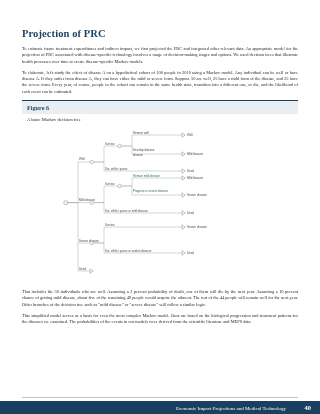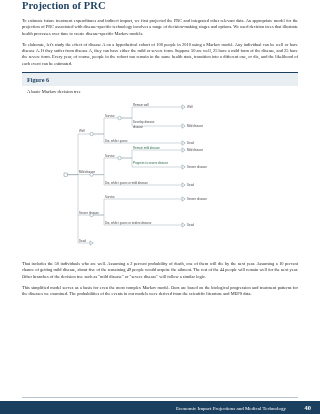--- a/index.html
+++ b/index.html
@@ -12,21 +12,21 @@
     background: #ffffff;
     font-family: "Liberation Serif", serif;
     overflow: hidden;
     position: relative;
   }
   .page {
     position: relative;
     width: 320px;
     height: 292px;
     box-sizing: border-box;
-    padding: 0 22px 0 22px;
+    padding: 28px 22px 0 22px;
   }
   .page-title {
     font-family: "Liberation Serif", serif;
     font-size: 10.5px;
     font-weight: bold;
     color: #1b3f5e;
     margin: 0 0 7px 0;
     letter-spacing: 0.1px;
   }
   .body-par {

